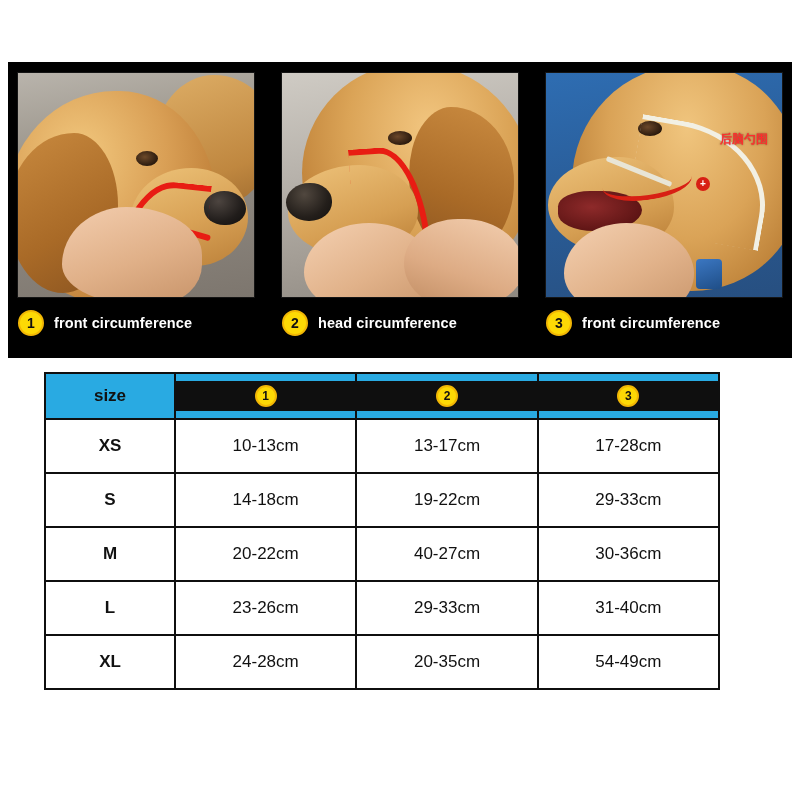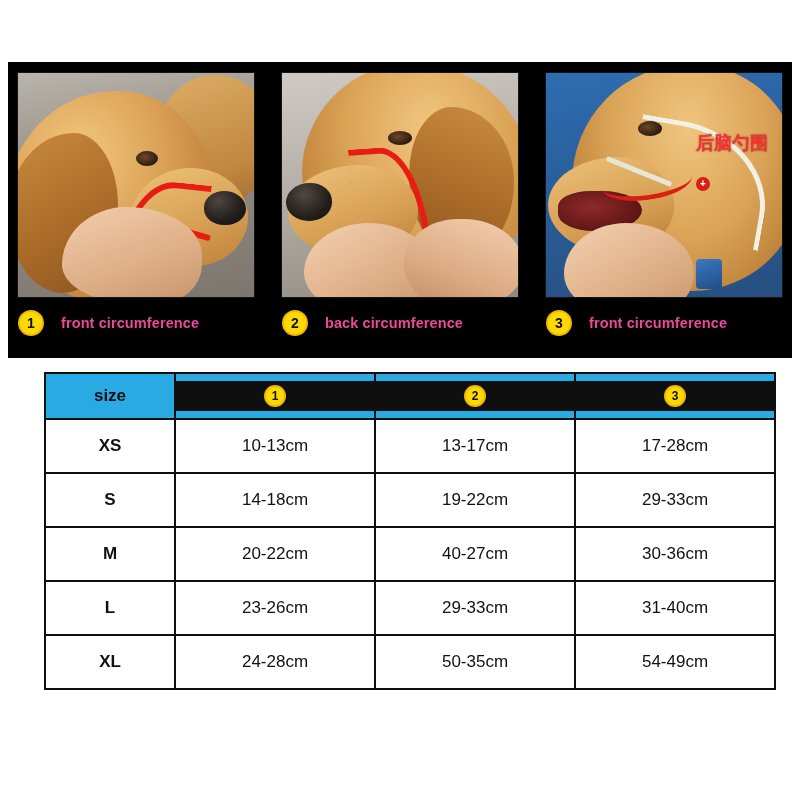--- a/index.html
+++ b/index.html
@@ -74,22 +74,22 @@
     color: #101010;
     font-size: 14px;
     font-weight: bold;
     display: flex;
     align-items: center;
     justify-content: center;
     box-sizing: border-box;
     flex: 0 0 auto;
   }
   .caption-text {
-    margin-left: 17px;
-    color: #ec4899;
+    margin-left: 10px;
+    color: #ffffff;
     font-size: 14.5px;
     font-weight: bold;
     letter-spacing: 0.1px;
     white-space: nowrap;
     text-align: right;
   }
 
   
   .ph {
     position: absolute;
@@ -295,21 +295,21 @@
     left: 56px; top: 92px;
     width: 90px; height: 30px;
     border-bottom: 5px solid #d81f14;
     border-radius: 0 0 50% 50%;
     transform: rotate(-8deg);
   }
   .p3-label {
     position: absolute;
     right: 14px; top: 58px;
     color: #ff2d2d;
-    font-size: 18px;
+    font-size: 12px;
     font-weight: bold;
     text-shadow: 0 0 2px rgba(0,0,0,.5);
     white-space: nowrap;
     font-family: Liberation Mono, monospace;
   }
   .p3-marker {
     position: absolute;
     left: 150px; top: 104px;
     width: 14px; height: 14px;
     border-radius: 50%;
@@ -330,21 +330,21 @@
 
   
   .table-wrap {
     position: absolute;
     left: 44px;
     top: 372px;
     width: 712px;
   }
   table.size-table {
     border-collapse: collapse;
-    width: 732px;
+    width: 676px;
     table-layout: fixed;
   }
   table.size-table th,
   table.size-table td {
     border: 2px solid #0f0f0f;
     text-align: center;
     vertical-align: middle;
     font-size: 17px;
     color: #111111;
     font-family: "Liberation Sans", sans-serif;
@@ -431,21 +431,21 @@
           <div class="p2-muzzle"></div>
           <div class="p2-eye"></div>
           <div class="p2-nose"></div>
           <div class="p2-strap"></div>
           <div class="p2-hand"></div>
           <div class="p2-hand2"></div>
         </div>
       </div>
       <div class="caption-row">
         <div class="badge">2</div>
-        <div class="caption-text">back circumference</div>
+        <div class="caption-text">head circumference</div>
       </div>
     </div>
 
     <div class="panel">
       <div class="panel-photo">
         <div class="ph">
           <div class="p3-bg"></div>
           <div class="p3-dog"></div>
           <div class="p3-muzzle"></div>
           <div class="p3-mouth"></div>
@@ -510,20 +510,20 @@
         </tr>
         <tr>
           <td class="col-size">L</td>
           <td>23-26cm</td>
           <td>29-33cm</td>
           <td>31-40cm</td>
         </tr>
         <tr>
           <td class="col-size">XL</td>
           <td>24-28cm</td>
-          <td>50-35cm</td>
+          <td>20-35cm</td>
           <td>54-49cm</td>
         </tr>
       </tbody>
     </table>
   </div>
 
 </div>
 
 </body></html>

